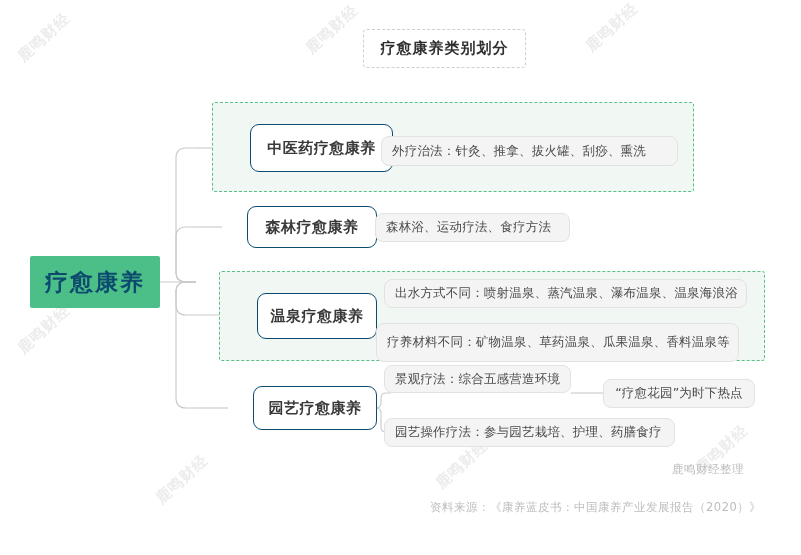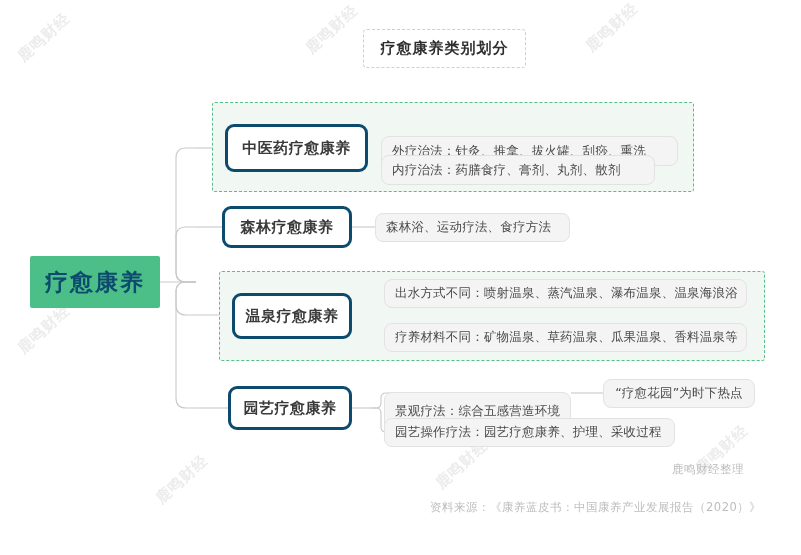--- a/index.html
+++ b/index.html
@@ -54,26 +54,27 @@
     background:#4cbe88;
     color:#0c4a6e;
     font-size:23px;
     font-weight:700;
     letter-spacing:2px;
     border-radius:2px;
   }
 
   .branch-node{
     background:#ffffff;
-    border:3px solid #0c4a6e;
+    border:1px solid #0c4a6e;
     border-radius:9px;
     color:#3a3a3a;
     font-size:15px;
     font-weight:600;
     letter-spacing:.5px;
+    margin-left:25px;
   }
 
   .leaf-node{
     background:#f4f4f4;
     border:1px solid #e2e2e2;
     border-radius:8px;
     color:#4a4a4a;
     font-size:12.5px;
     letter-spacing:.2px;
     justify-content:flex-start;
@@ -153,30 +154,29 @@
 
   <div class="region" style="left:212px;top:102px;width:480px;height:88px;"></div>
   <div class="region" style="left:219px;top:271px;width:544px;height:88px;"></div>
 
   <div class="node title-node" style="left:363px;top:29px;width:163px;height:39px;">疗愈康养类别划分</div>
 
   <div class="node root-node" style="left:30px;top:256px;width:130px;height:52px;">疗愈康养</div>
 
   <div class="node branch-node" style="left:225px;top:124px;width:143px;height:48px;">中医药疗愈康养</div>
   <div class="node leaf-node" style="left:381px;top:111px;width:297px;height:30px;margin-top:25px;">外疗治法：针灸、推拿、拔火罐、刮痧、熏洗</div>
-  <div class="node leaf-node" style="left:381px;top:155px;width:274px;height:30px;">内疗治法：药膳食疗、膏剂、丸剂、散剂</div>
 
   <div class="node branch-node" style="left:222px;top:206px;width:130px;height:42px;">森林疗愈康养</div>
   <div class="node leaf-node" style="left:375px;top:213px;width:195px;height:29px;">森林浴、运动疗法、食疗方法</div>
 
   <div class="node branch-node" style="left:232px;top:293px;width:120px;height:46px;">温泉疗愈康养</div>
   <div class="node leaf-node" style="left:384px;top:279px;width:363px;height:29px;">出水方式不同：喷射温泉、蒸汽温泉、瀑布温泉、温泉海浪浴</div>
-  <div class="node leaf-node" style="left:384px;top:323px;width:363px;height:29px;">疗养材料不同：矿物温泉、草药温泉、瓜果温泉、香料温泉等</div>
+  <div class="node leaf-node" style="left:376px;top:323px;width:363px;height:39px;">疗养材料不同：矿物温泉、草药温泉、瓜果温泉、香料温泉等</div>
 
   <div class="node branch-node" style="left:228px;top:386px;width:124px;height:44px;">园艺疗愈康养</div>
-  <div class="node leaf-node" style="left:384px;top:392px;width:187px;height:39px;">景观疗法：综合五感营造环境</div>
-  <div class="node leaf-node" style="left:384px;top:418px;width:291px;height:29px;">园艺操作疗法：园艺疗愈康养、护理、采收过程</div>
+  <div class="node leaf-node" style="left:384px;top:365px;width:187px;height:28px;">景观疗法：综合五感营造环境</div>
+  <div class="node leaf-node" style="left:384px;top:418px;width:291px;height:29px;">园艺操作疗法：参与园艺栽培、护理、药膳食疗</div>
   <div class="node leaf-node" style="left:603px;top:379px;width:152px;height:29px;justify-content:center;">“疗愈花园”为时下热点</div>
 
   <div class="footer-line" id="credit" style="left:672px;top:462px;">鹿鸣财经整理</div>
   <div class="footer-line" id="source" style="left:430px;top:500px;">资料来源：《康养蓝皮书：中国康养产业发展报告（2020）》</div>
 
 </div>
 
 </body></html>

